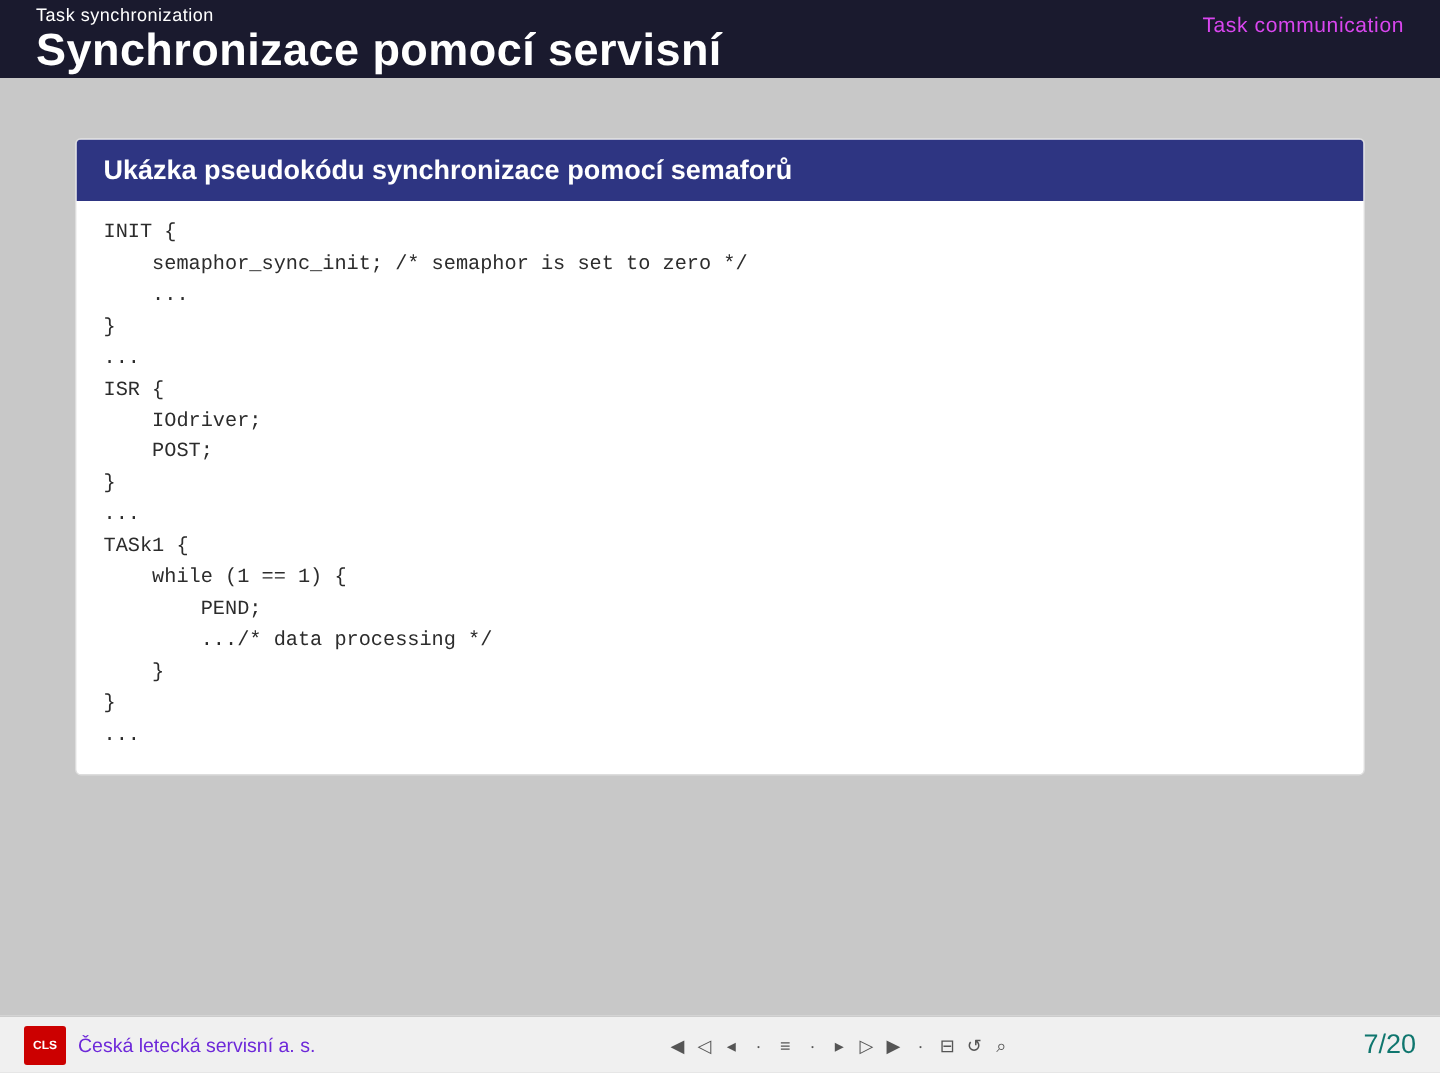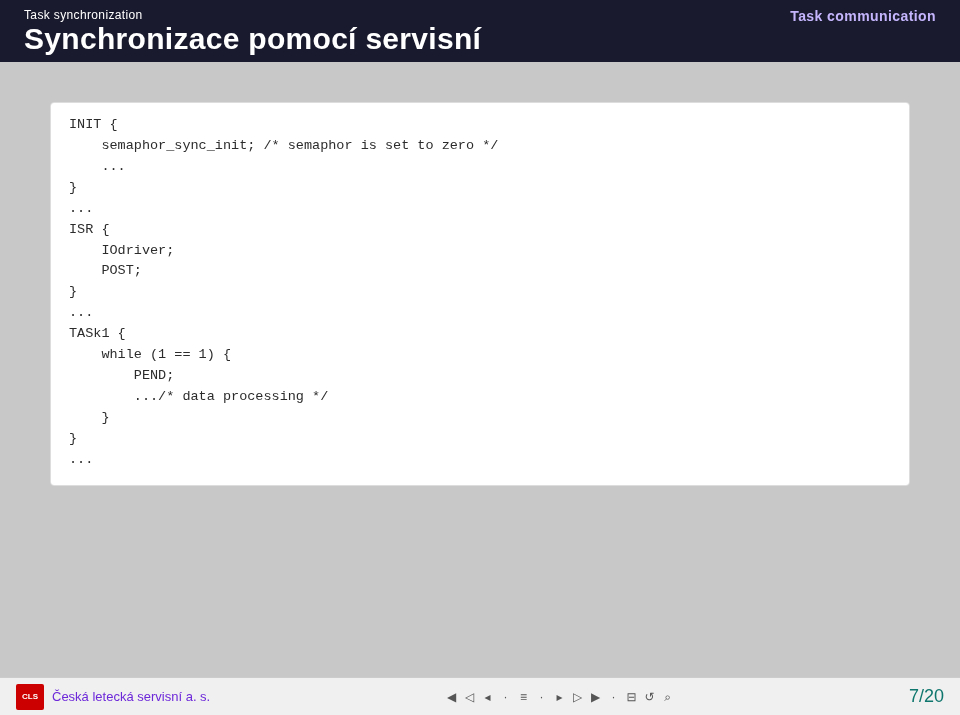--- a/index.html
+++ b/index.html
@@ -10,21 +10,21 @@
       background: #c8c8c8;
       font-family: 'Helvetica Neue', Arial, sans-serif;
       overflow: hidden;
       position: relative;
     }
 
     
     .header {
       width: 100%;
       background: #1a1a2e;
-      height: 62px;
+      height: 52px;
       display: flex;
       align-items: center;
       justify-content: space-between;
       padding: 0 24px;
     }
 
     .header-left {
       display: flex;
       flex-direction: column;
     }
@@ -38,23 +38,23 @@
 
     .header-title {
       color: #ffffff;
       font-size: 30px;
       font-weight: bold;
       letter-spacing: 0.01em;
       line-height: 1.1;
     }
 
     .header-right {
-      color: #c4b5fd;
+      color: #d946ef;
       font-size: 14px;
-      font-weight: bold;
+      font-weight: normal;
       letter-spacing: 0.03em;
       align-self: flex-start;
       padding-top: 8px;
     }
 
     
     .main {
       width: 100%;
       height: calc(715px - 62px - 38px);
       background: #c8c8c8;
@@ -166,20 +166,23 @@
 <div class="header">
   <div class="header-left">
     <span class="header-subtitle">Task synchronization</span>
     <span class="header-title">Synchronizace pomocí servisní</span>
   </div>
   <div class="header-right">Task communication</div>
 </div>
 
 <div class="main">
   <div class="code-card">
+    <div class="code-card-header">
+      <span class="code-card-header-text">Ukázka pseudokódu synchronizace pomocí semaforů</span>
+    </div>
     <div class="code-card-body">
       <pre class="code-block">INIT {
     semaphor_sync_init; /* semaphor is set to zero */
     ...
 }
 ...
 ISR {
     IOdriver;
     POST;
 }

